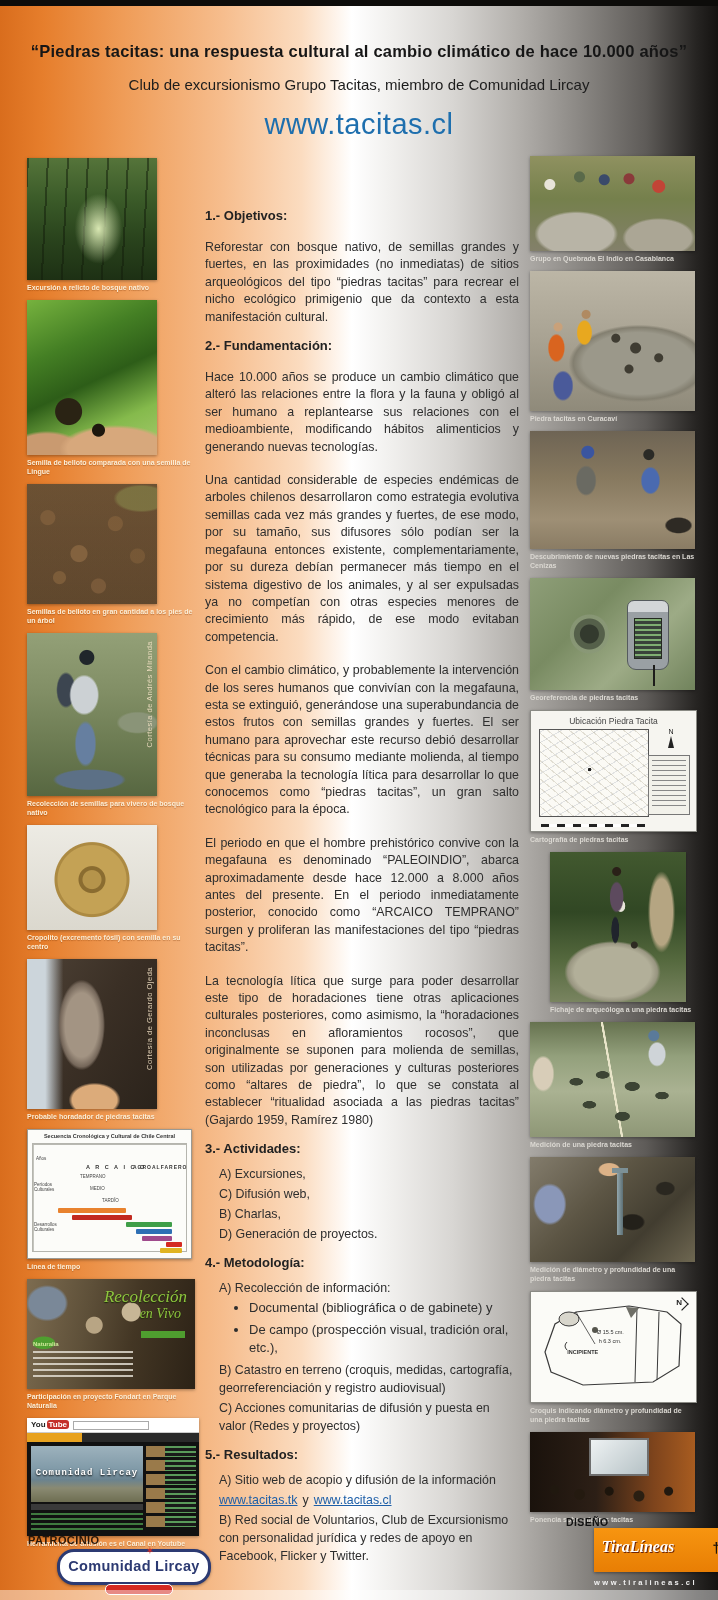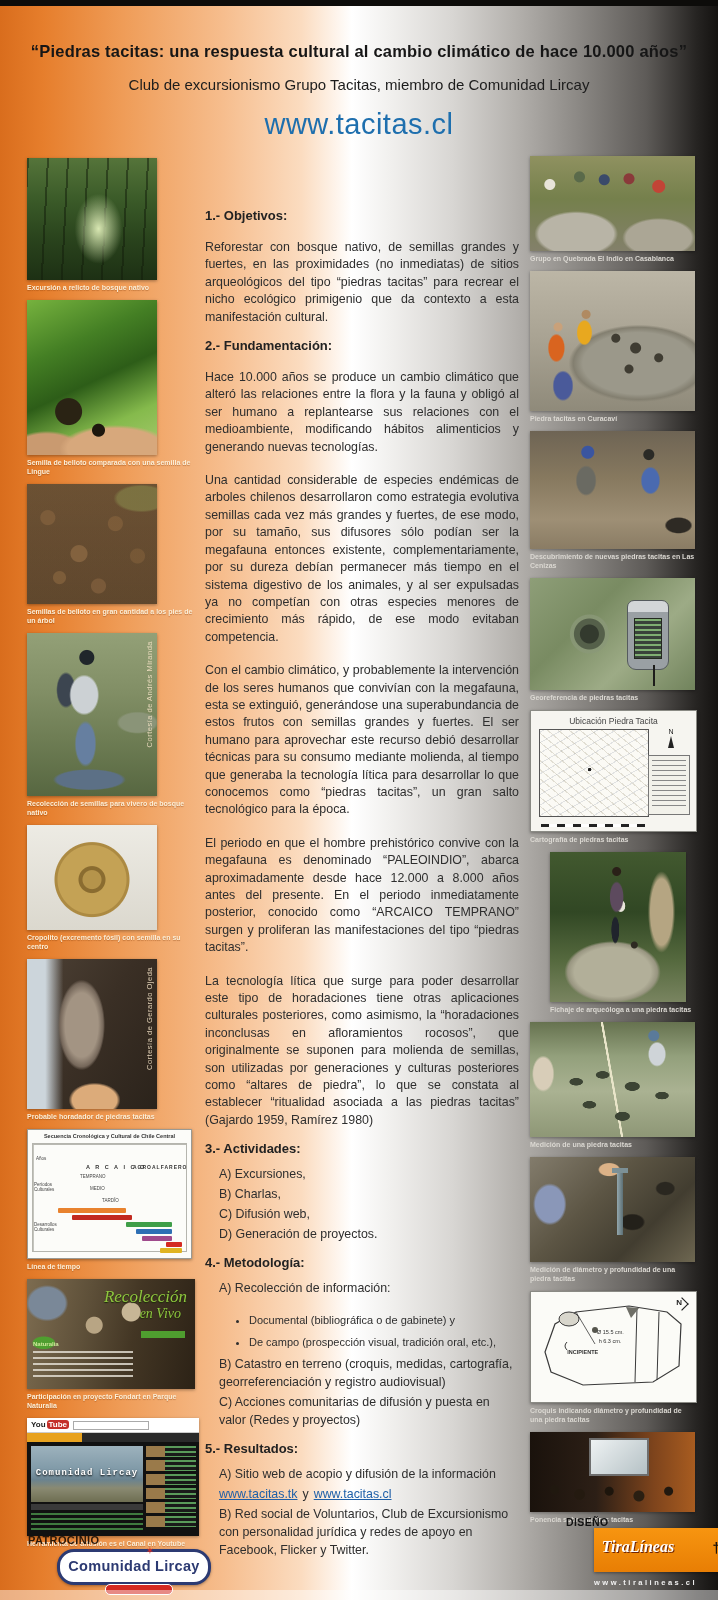--- a/index.html
+++ b/index.html
@@ -17,21 +17,21 @@
   
   #left-col{position:absolute;left:27px;top:158px;width:166px;}
   #right-col{position:absolute;left:530px;top:156px;width:166px;}
   #center-col{position:absolute;left:205px;top:196px;width:314px;color:#2e2e2e;}
 
   
   #center-col h3{font-size:13px;margin:12px 0 9px;color:#222;}
   #center-col p{font-size:12.4px;line-height:17.4px;text-align:justify;margin:16px 0 11px;}
   .lst{font-size:12.4px;line-height:18px;margin:0 0 10px 14px;}
   .lst div{margin:0 0 2px;}
-  .blts{margin:14px 0 4px 30px;padding:0;font-size:11px;line-height:18px;}
+  .blts{margin:2px 0 4px 30px;padding:0;font-size:13px;line-height:18px;}
   .blts li{margin:0 0 4px;}
   .reslink{font-size:12.4px;margin:2px 0 26px 30px;}
   a.lnk{color:#1e5fa8;text-decoration:underline;}
   .joiner{color:#2e2e2e;margin:0 5px;}
 
   
   .pitem{margin-bottom:5px;}
   .ph{position:relative;overflow:hidden;box-shadow:0 1px 3px rgba(0,0,0,.35);}
   .cap{font-size:7px;font-weight:bold;line-height:9px;margin:3px 0 8px;}
   #left-col .cap{color:#fcefd8;text-shadow:0 1px 1px rgba(120,50,0,.4);}
@@ -344,22 +344,22 @@
     <h3>2.-  Fundamentación:</h3>
     <p>Hace 10.000 años se produce un cambio climático que alteró las relaciones entre la flora y la fauna y obligó al ser humano a replantearse sus relaciones con el medioambiente, modificando hábitos alimenticios y generando nuevas tecnologías.</p>
     <p>Una cantidad considerable de especies endémicas de arboles chilenos  desarrollaron como estrategia evolutiva semillas cada vez más grandes y fuertes, de ese modo, por su tamaño,  sus difusores sólo podían ser la megafauna entonces existente, complementariamente, por su dureza debían permanecer más tiempo en el sistema digestivo de los animales, y al ser expulsadas ya no competían con otras especies menores de crecimiento más rápido, de ese modo evitaban competencia.</p>
     <p>Con el cambio climático, y probablemente la intervención de los seres humanos que convivían con la megafauna, esta se extinguió, generándose una superabundancia de estos frutos con semillas grandes y fuertes. El ser humano para aprovechar este recurso debió desarrollar técnicas para su consumo mediante molienda, al tiempo que generaba la tecnología lítica para desarrollar lo que conocemos como “piedras tacitas”, un gran salto tecnológico para la época.</p>
     <p>El periodo en que el hombre prehistórico convive con la megafauna es denominado “PALEOINDIO”, abarca aproximadamente desde hace 12.000 a 8.000 años antes del presente. En el periodo inmediatamente posterior, conocido como “ARCAICO TEMPRANO” surgen y proliferan las manifestaciones del tipo “piedras tacitas”.</p>
     <p>La tecnología lítica que surge para poder desarrollar este tipo de horadaciones tiene otras aplicaciones culturales posteriores, como asimismo, la “horadaciones inconclusas en afloramientos rocosos”, que originalmente se suponen para molienda de semillas, son utilizadas por generaciones y culturas posteriores como “altares de piedra”, lo que se constata al establecer “ritualidad asociada a las piedras tacitas” (Gajardo 1959, Ramírez 1980)</p>
 
     <h3>3.-  Actividades:</h3>
     <div class="lst">
       <div>A) Excursiones,</div>
+      <div>C) Difusión web,</div>
       <div>B) Charlas,</div>
-      <div>C) Difusión web,</div>
       <div>D) Generación de proyectos.</div>
     </div>
 
     <h3>4.-  Metodología:</h3>
     <div class="lst">
       <div>A) Recolección de información:</div>
       <ul class="blts">
         <li>Documental  (bibliográfica o de gabinete)  y</li>
         <li>De campo (prospección visual, tradición oral, etc.),</li>
       </ul>

